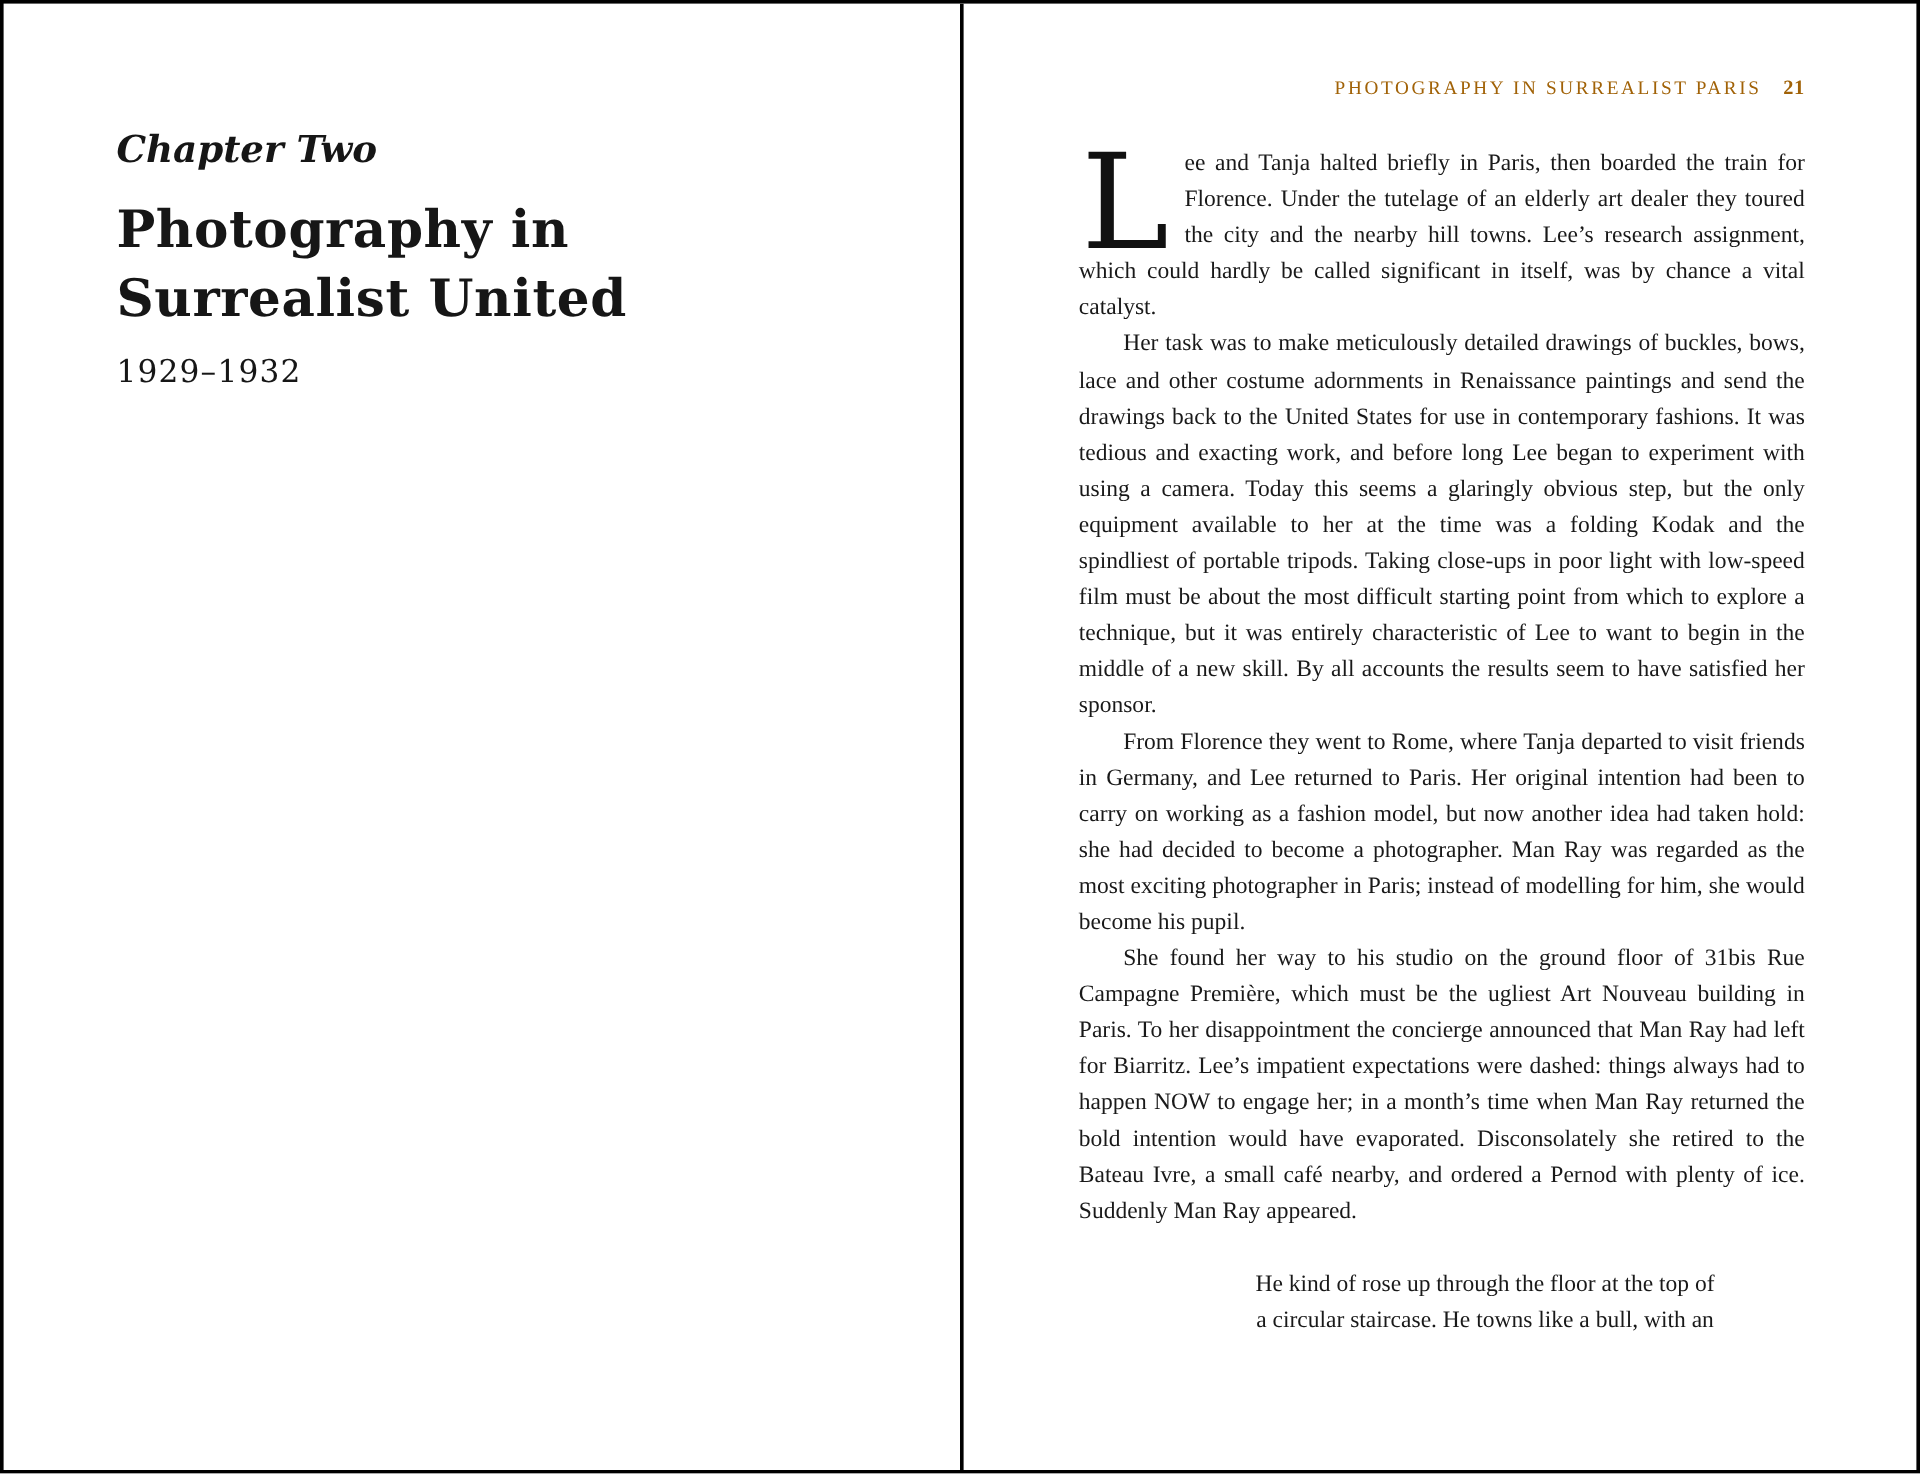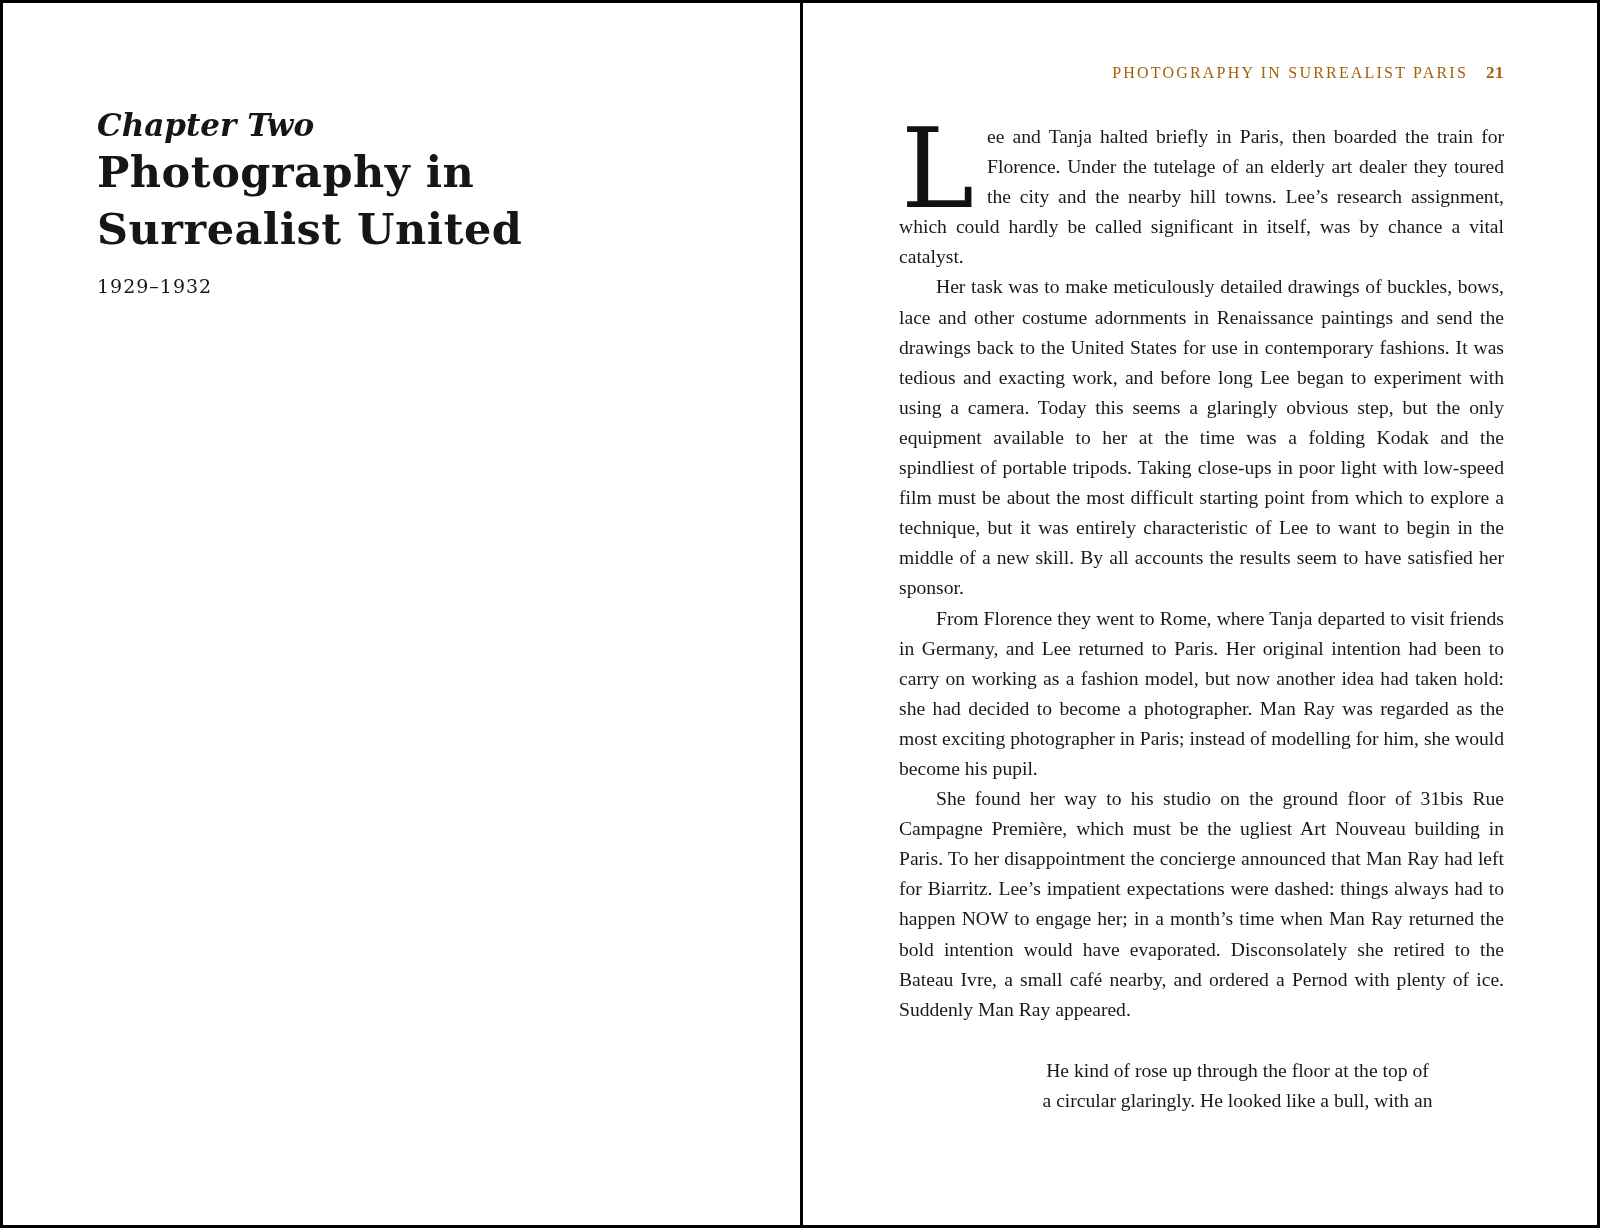--- a/index.html
+++ b/index.html
@@ -42,32 +42,33 @@
   .chapter-label {
     font-family: "DejaVu Serif", serif;
     font-style: italic;
     font-weight: 700;
     font-size: 31px;
     line-height: 38px;
     color: #161616;
   }
 
   .chapter-title {
+    margin-top: 20px;
     font-family: "DejaVu Serif", serif;
     font-weight: 700;
     font-size: 43px;
     line-height: 57px;
     letter-spacing: 0.5px;
     color: #161616;
   }
 
   .chapter-dates {
     margin-top: 17px;
     font-family: "DejaVu Serif", serif;
-    font-size: 19px;
+    font-size: 26px;
     letter-spacing: 1px;
     color: #161616;
     font-feature-settings: "onum";
   }
 
   
   .page-right {
     position: absolute;
     left: 800px;
     top: 0;
@@ -151,18 +152,18 @@
       </p>
 
       <p class="para indent">Her task was to make meticulously detailed drawings of buckles, bows, lace and other costume adornments in Renaissance paintings and send the drawings back to the United States for use in contemporary fashions. It was tedious and exacting work, and before long Lee began to experiment with using a camera. Today this seems a glaringly obvious step, but the only equipment available to her at the time was a folding Kodak and the spindliest of portable tripods. Taking close-ups in poor light with low-speed film must be about the most difficult starting point from which to explore a technique, but it was entirely characteristic of Lee to want to begin in the middle of a new skill. By all accounts the results seem to have satisfied her sponsor.</p>
 
       <p class="para indent">From Florence they went to Rome, where Tanja departed to visit friends in Germany, and Lee returned to Paris. Her original intention had been to carry on working as a fashion model, but now another idea had taken hold: she had decided to become a photographer. Man Ray was regarded as the most exciting photographer in Paris; instead of modelling for him, she would become his pupil.</p>
 
       <p class="para indent">She found her way to his studio on the ground floor of 31bis Rue Campagne Première, which must be the ugliest Art Nouveau building in Paris. To her disappointment the concierge announced that Man Ray had left for Biarritz. Lee’s impatient expectations were dashed: things always had to happen NOW to engage her; in a month’s time when Man Ray returned the bold intention would have evaporated. Disconsolately she retired to the Bateau Ivre, a small café nearby, and ordered a Pernod with plenty of ice. Suddenly Man Ray appeared.</p>
 
       <div class="blockquote">
         <div class="quote-line">He kind of rose up through the floor at the top of</div>
-        <div class="quote-line">a circular glaringly. He looked like a bull, with an</div>
+        <div class="quote-line">a circular staircase. He towns like a bull, with an</div>
       </div>
 
     </div>
   </div>
 </div>
 
 </body></html>

